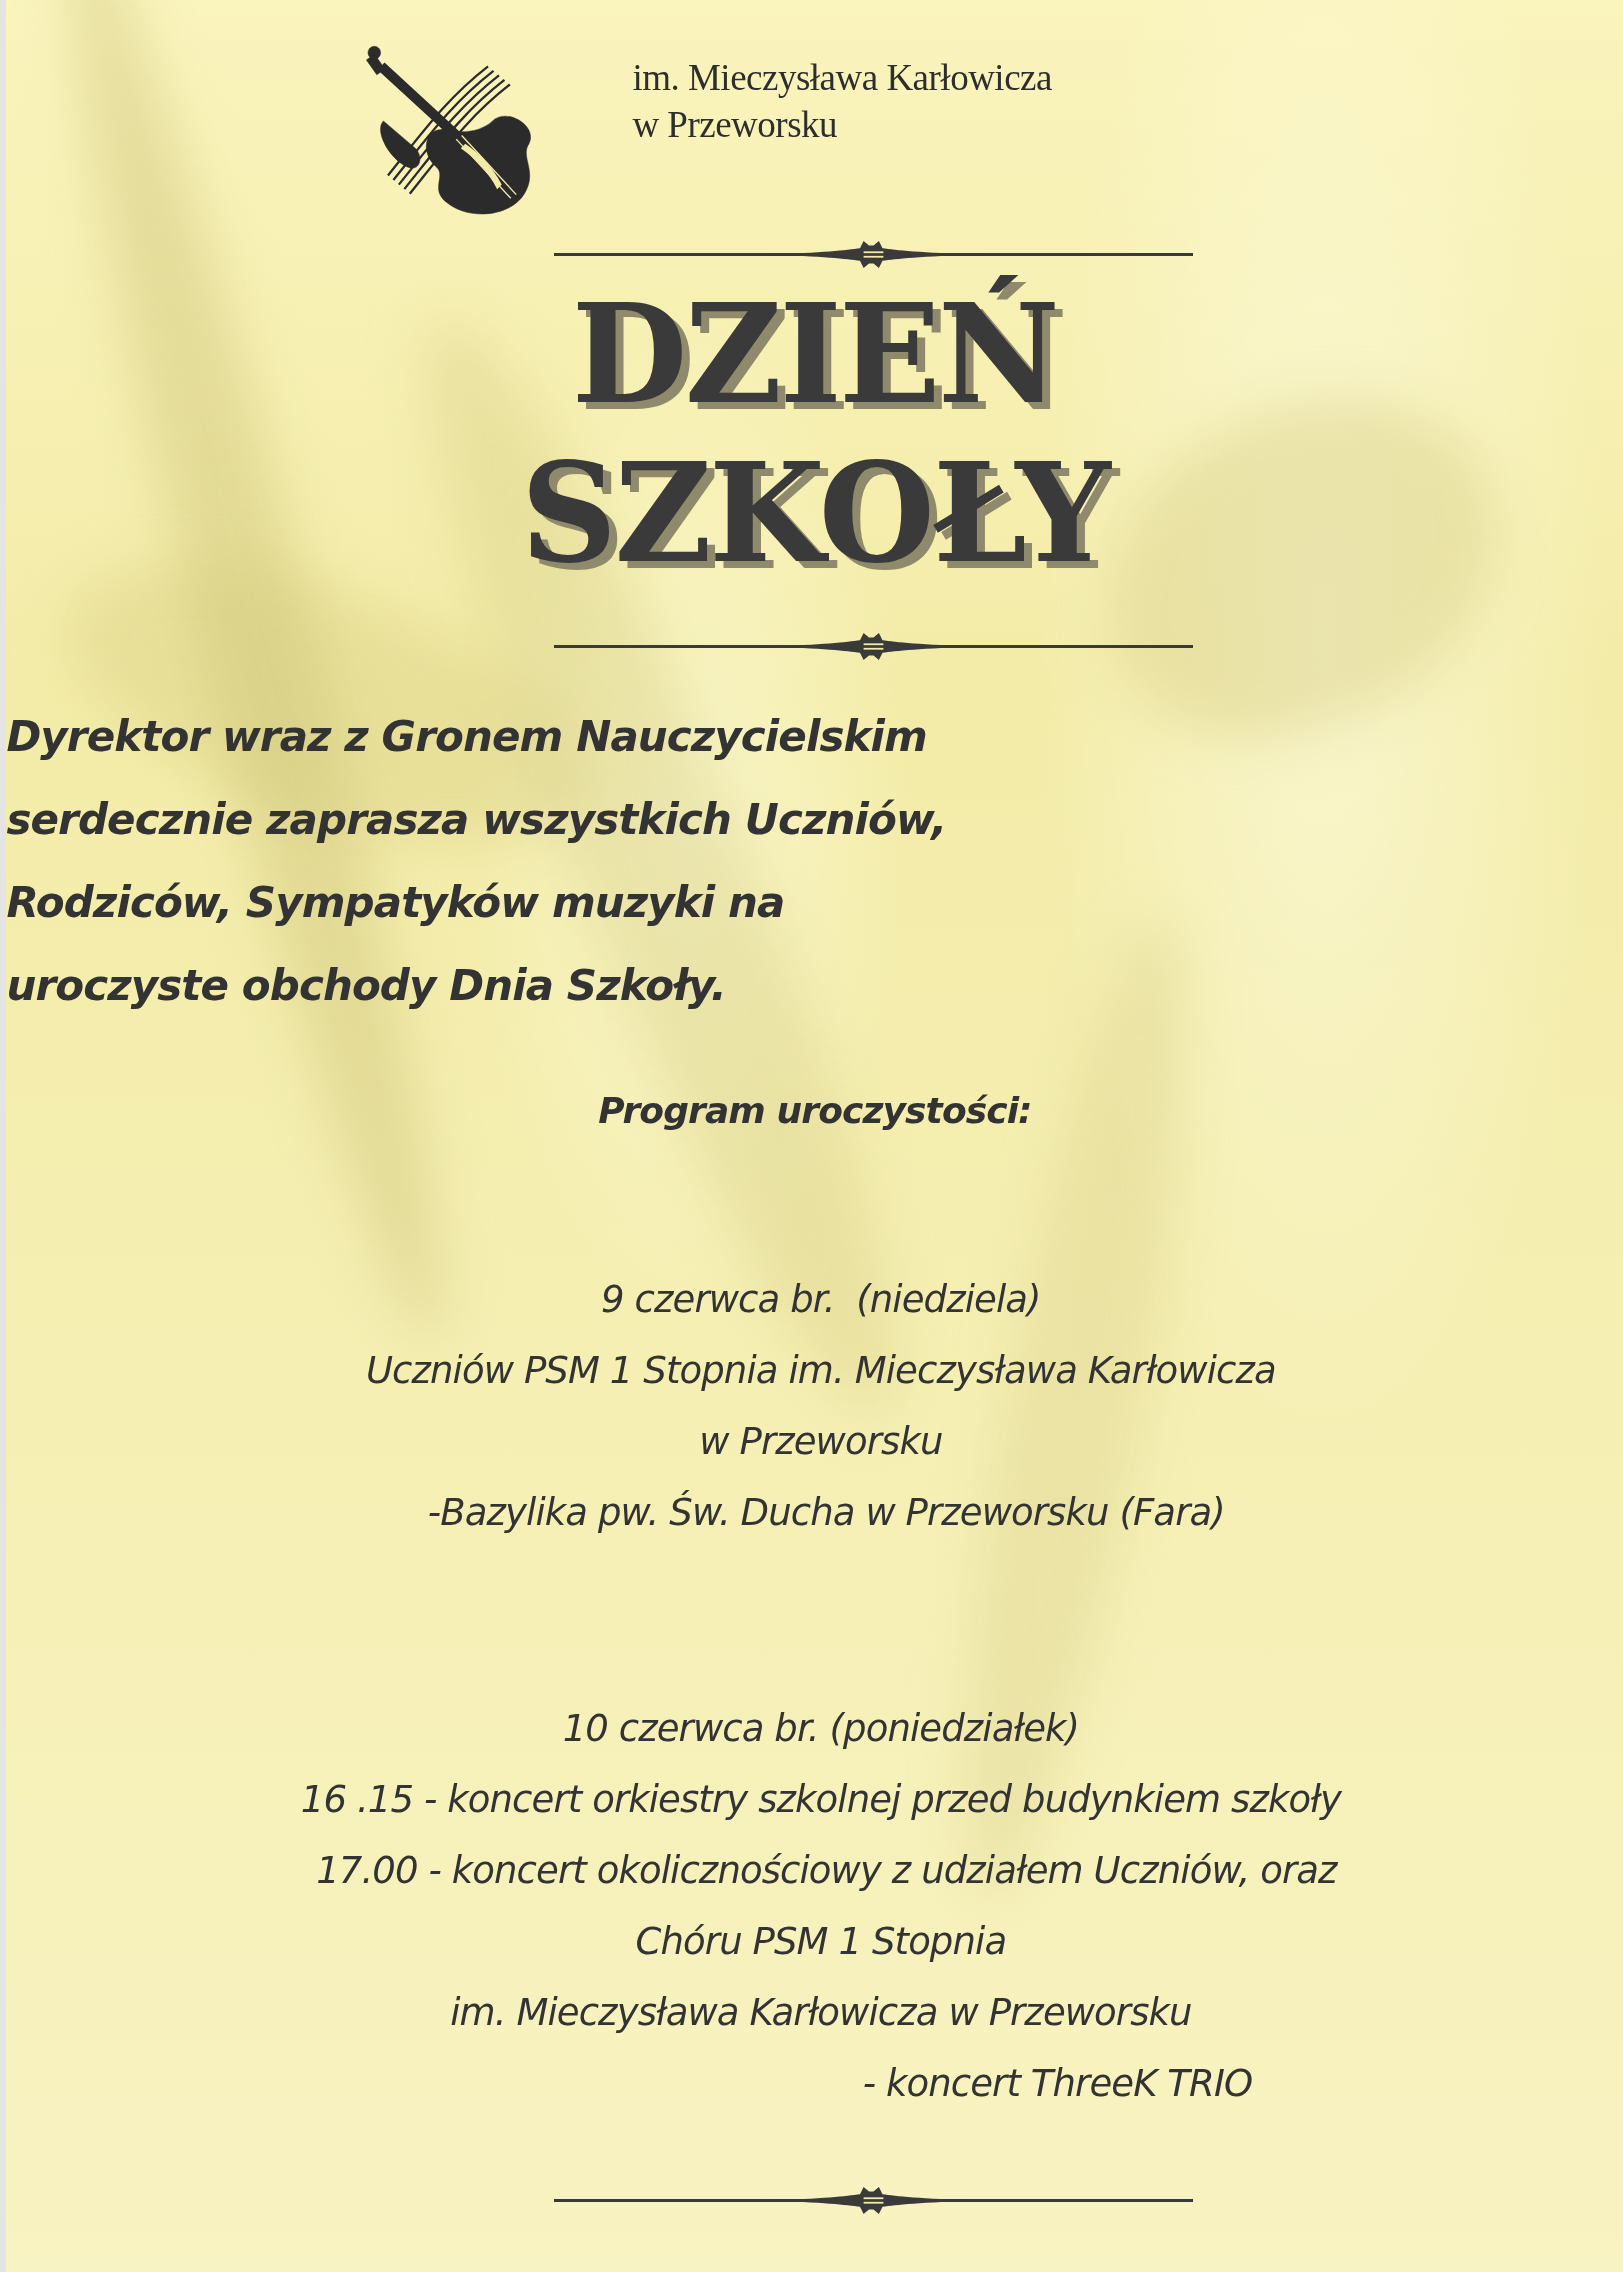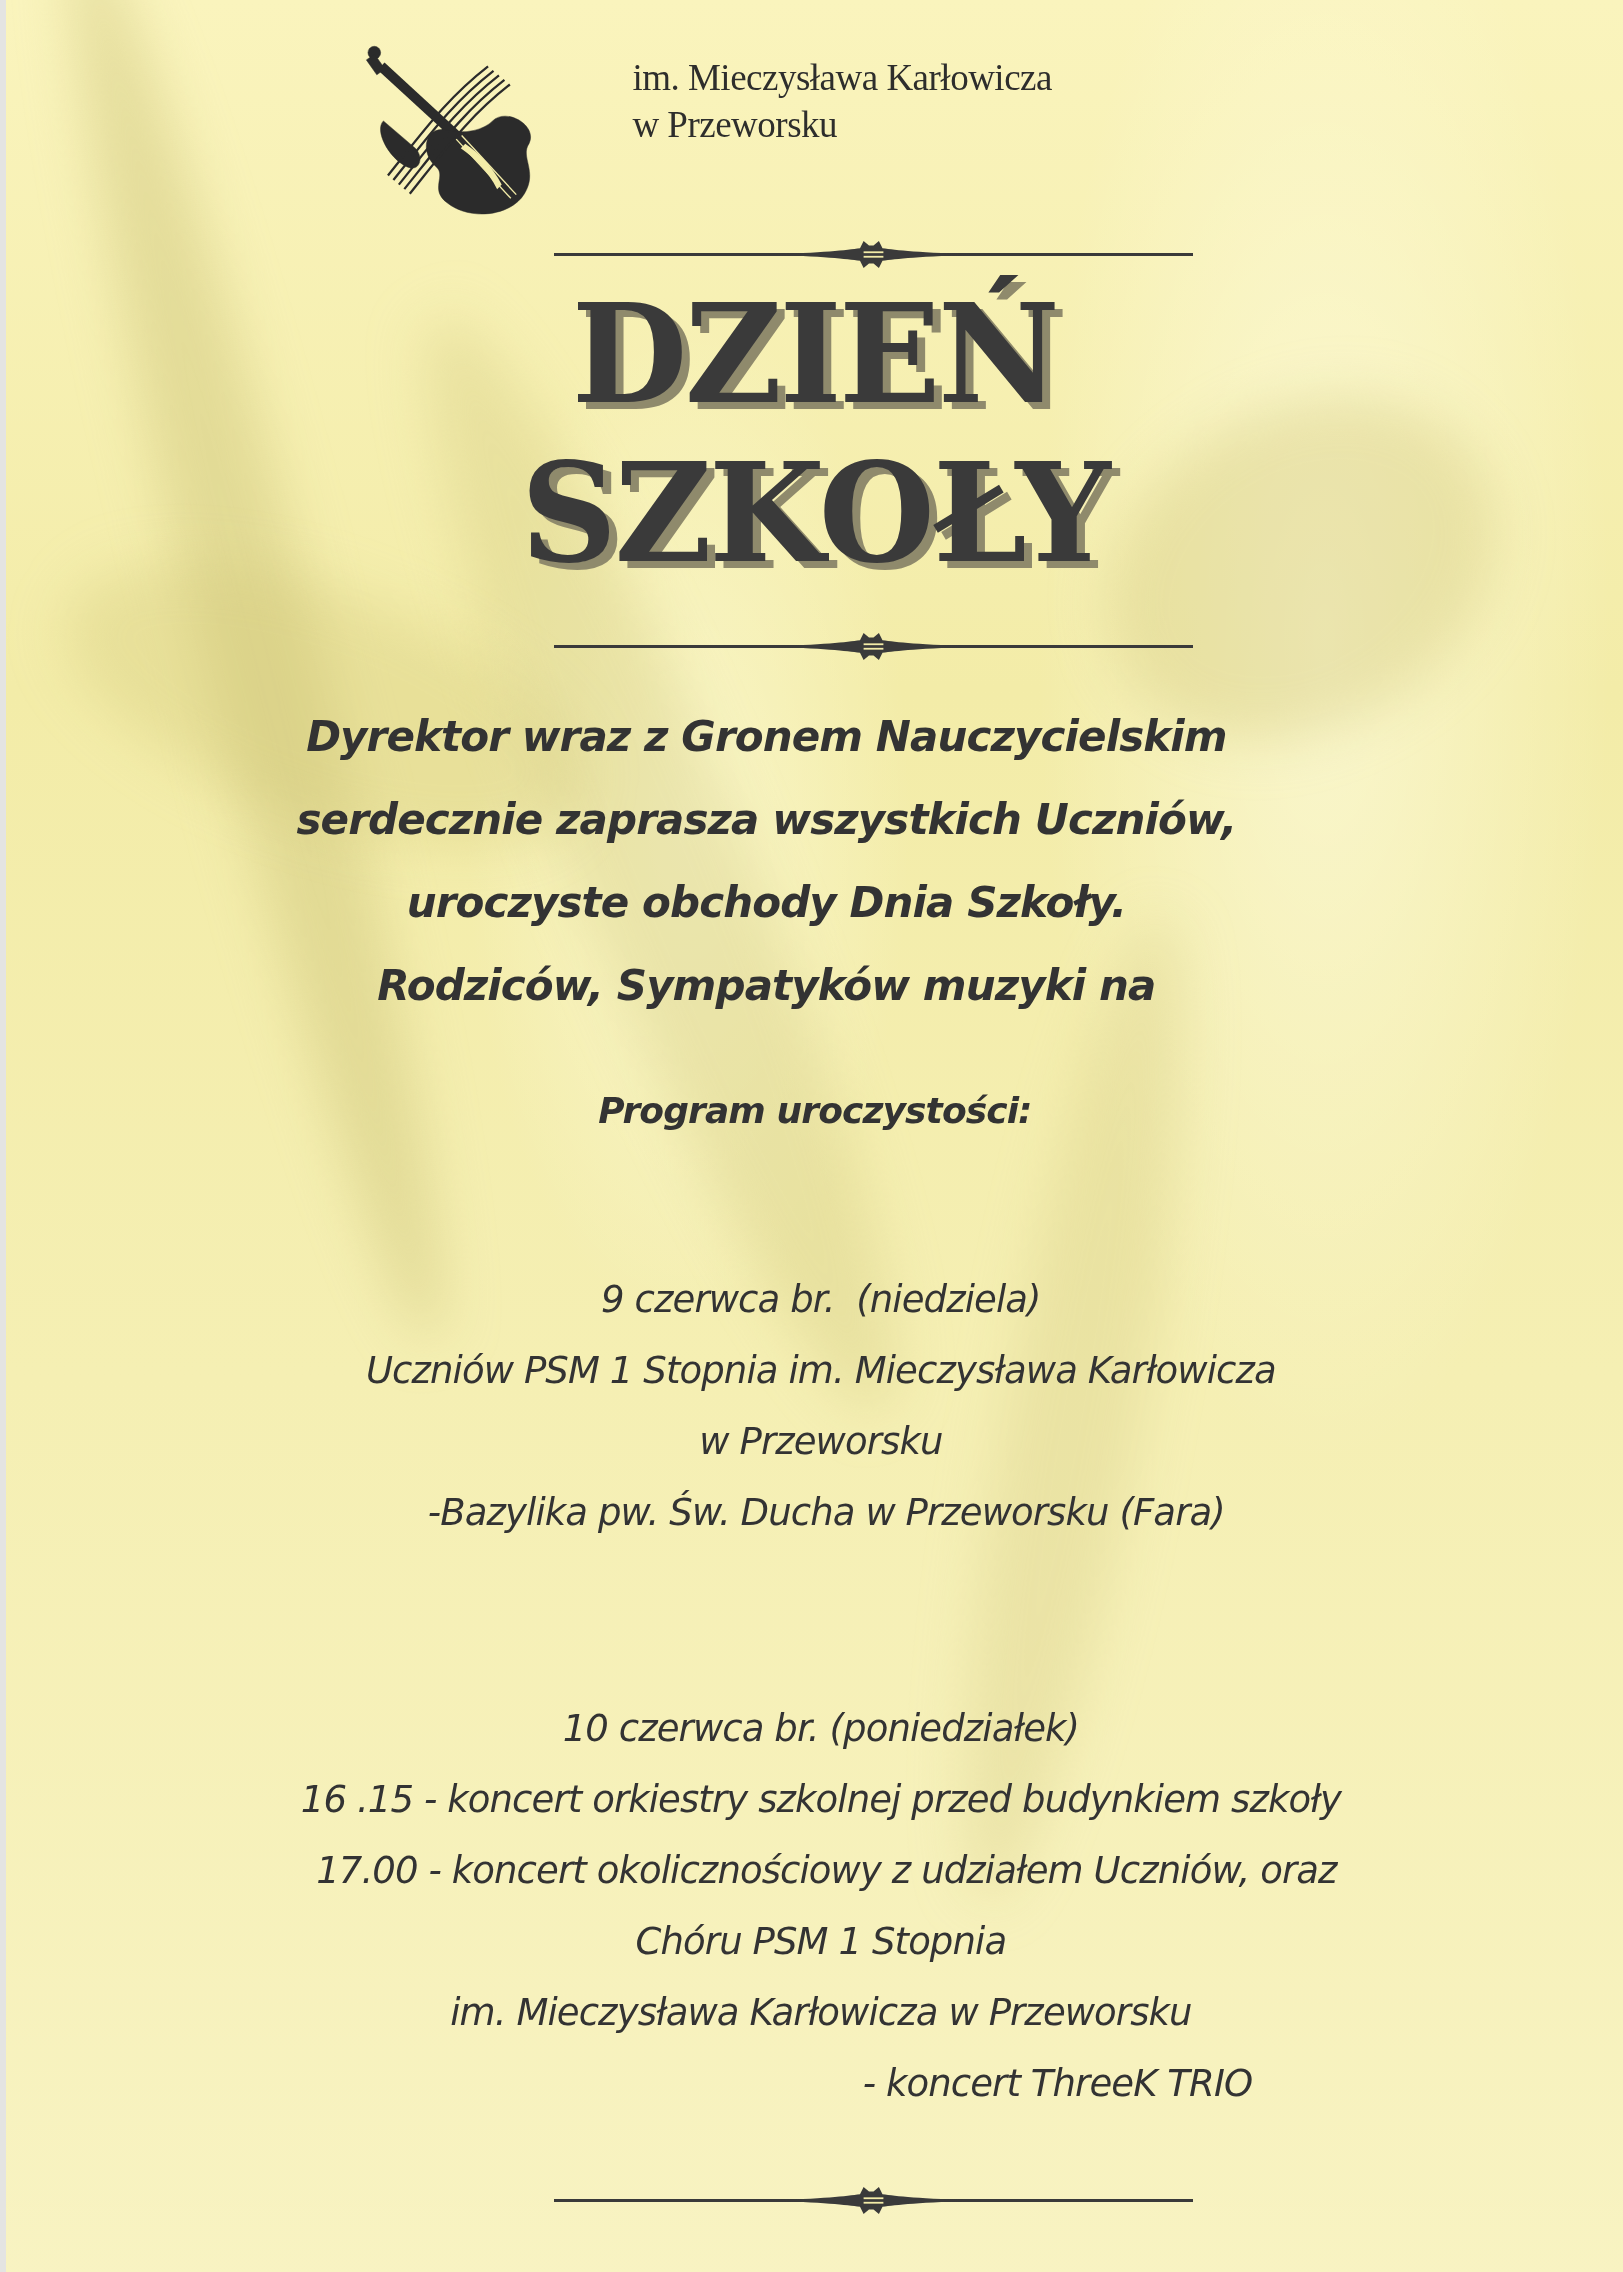--- a/index.html
+++ b/index.html
@@ -43,21 +43,21 @@
     position: absolute; left: 0; width: 1617px; text-align: center;
     font-family: "DejaVu Serif", serif; font-weight: bold; color: #3a3a3a;
     font-size: 136px; line-height: 155px; letter-spacing: -2.7px;
     transform: scaleX(0.98);
     text-shadow: 8.2px 7.3px 0 #8f8a6c;
   }
   .title.l1 { top: 277px; }
   .title.l2 { top: 436px; }
 
   .intro {
-    position: absolute; left: 0; width: 1520px; top: 695px; text-align: center;
+    position: absolute; left: 0; width: 1520px; top: 695px; 
     font-family: "DejaVu Sans", sans-serif; font-style: italic; font-weight: bold;
     color: #333333; font-size: 42px; line-height: 83px; letter-spacing: -0.9px;
   }
   .intro div { white-space: nowrap; }
 
   .prog-head {
     position: absolute; left: 0; width: 1617px; top: 1086px; text-align: center;
     font-family: "DejaVu Sans", sans-serif; font-style: italic; font-weight: bold;
     color: #333333; font-size: 36px; line-height: 50px; letter-spacing: -0.9px;
   }
@@ -128,22 +128,22 @@
   <svg class="divider mid" viewBox="0 0 1420 60">
     <line x1="0" y1="30" x2="1420" y2="30" stroke="#3a3a3a" stroke-width="7"></line>
     <path d="M470 30 C600 26 650 20 680 16 L688 0 L700 10 L710 10 L722 0 L730 16 C760 20 810 26 950 30 C810 34 760 40 730 44 L722 60 L710 50 L700 50 L688 60 L680 44 C650 40 600 34 470 30 Z" fill="#3a3a3a"></path>
     <rect x="688" y="23" width="44" height="4" fill="#f3eca8"></rect>
     <rect x="688" y="33" width="44" height="4" fill="#f3eca8"></rect>
   </svg>
 
   <div class="intro">
     <div>Dyrektor wraz z Gronem Nauczycielskim</div>
     <div>serdecznie zaprasza wszystkich Uczniów,</div>
+    <div>Rodziców, Sympatyków muzyki na</div>
     <div>uroczyste obchody Dnia Szkoły.</div>
-    <div>Rodziców, Sympatyków muzyki na</div>
   </div>
 
   <div class="prog-head">Program uroczystości:</div>
 
   <div class="program day1">
     <div>9 czerwca br.  (niedziela)</div>
     <div>Uczniów PSM 1 Stopnia im. Mieczysława Karłowicza</div>
     <div>w Przeworsku</div>
     <div> -Bazylika pw. Św. Ducha w Przeworsku (Fara)</div>
   </div>

